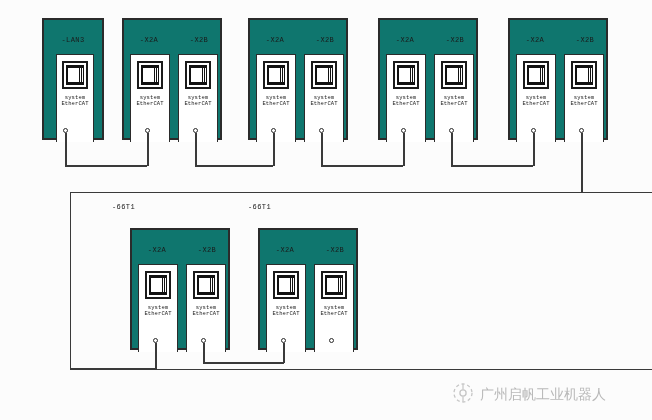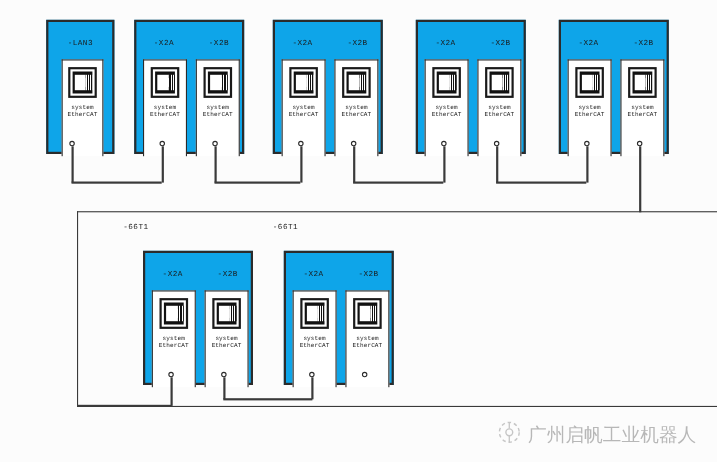--- a/index.html
+++ b/index.html
@@ -16,21 +16,21 @@
     width: 652px;
     height: 420px;
     background: #fcfcfc;
     overflow: hidden;
   }
   
   .device {
     position: absolute;
     box-sizing: border-box;
     border: 2px solid #2b2b2b;
-    background: #0ea5e9;
+    background: #0f766e;
   }
   
   .port {
     position: absolute;
     box-sizing: border-box;
     border: 1px solid #2b2b2b;
     border-bottom: none;
     background: #ffffff;
     display: flex;
     flex-direction: column;
@@ -137,21 +137,21 @@
   }
   
   #watermark {
     position: absolute;
     display: flex;
     align-items: center;
     gap: 6px;
     opacity: .55;
   }
   #watermark .wm-text {
-    font-size: 17px;
+    font-size: 14px;
     color: #808080;
     font-family: "DejaVu Sans", sans-serif;
     white-space: nowrap;
   }
   #watermark .wm-logo { flex: 0 0 auto; }
 </style>
 </head>
 <body>
 
 <div id="canvas">

